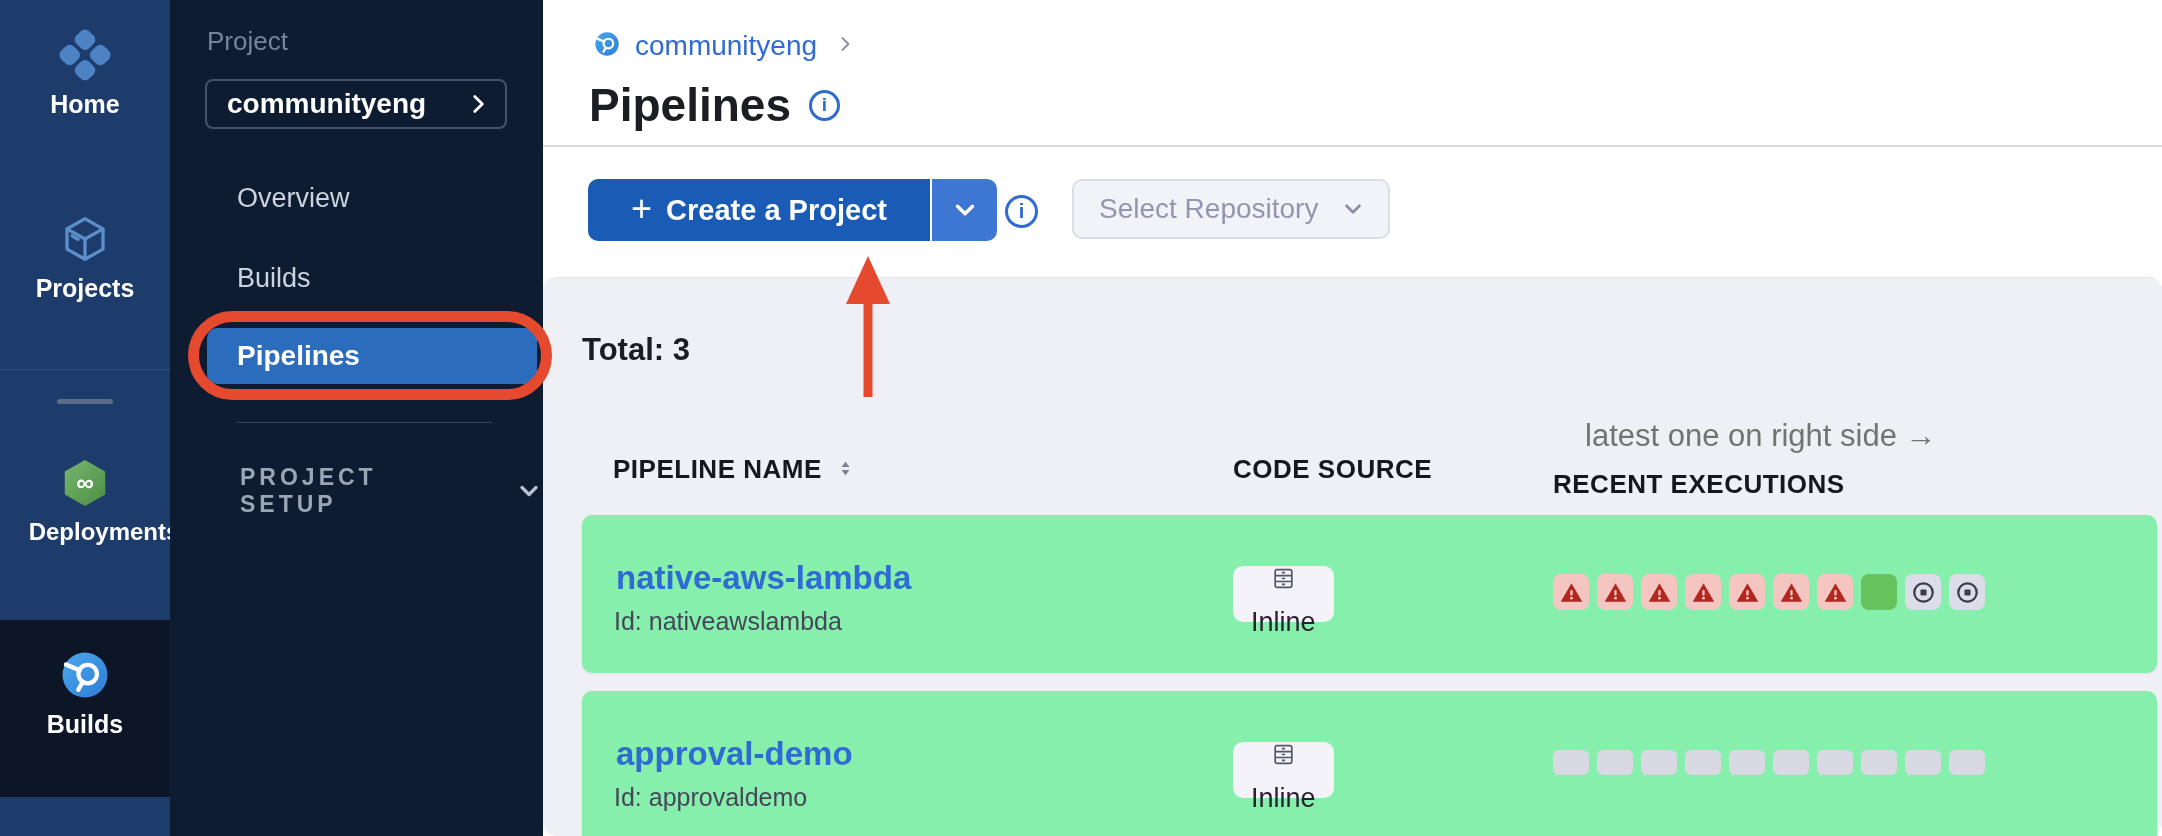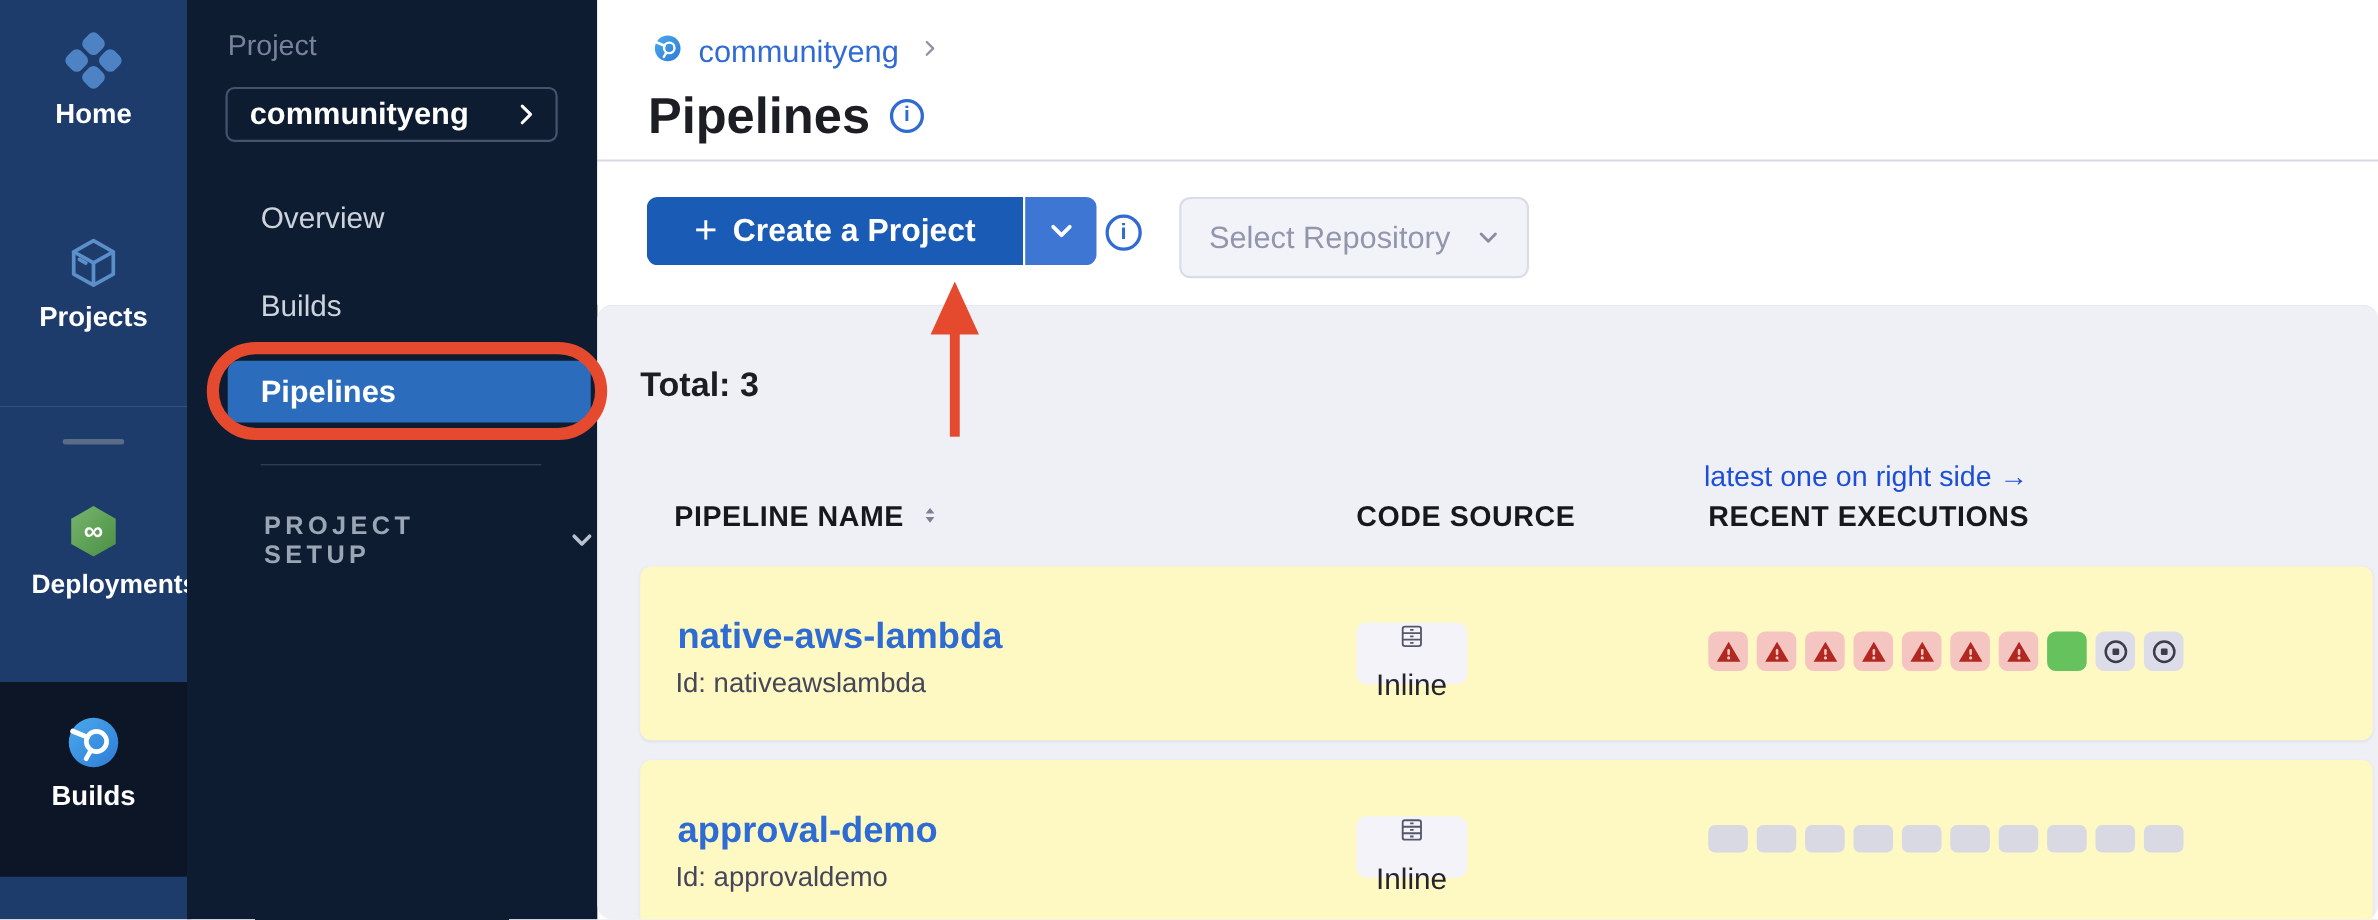--- a/index.html
+++ b/index.html
@@ -47,33 +47,33 @@
   .info-circle { width:31px; height:31px; border:3px solid #2f6bd2; border-radius:50%; color:#2f6bd2; font-weight:700; font-size:19px; display:flex; align-items:center; justify-content:center; cursor:pointer; }
 
   .m-toolbar { position:absolute; left:0; top:147px; width:100%; height:130px; background:#fff; }
   .create-btn { position:absolute; left:45px; top:32px; width:409px; height:62px; border-radius:10px; overflow:hidden; display:flex; cursor:pointer; }
   .create-main { width:342px; height:100%; background:#1a5bb5; color:#fff; display:flex; align-items:center; justify-content:center; gap:14px; }
   .create-plus { font-size:36px; font-weight:400; line-height:1; margin-top:-3px; }
   .create-label { font-size:29px; font-weight:700; }
   .create-sep { width:2px; height:100%; background:#ffffff; }
   .create-caret { flex:1; background:#3d77d3; color:#fff; display:flex; align-items:center; justify-content:center; }
   .toolbar-info { position:absolute; left:462px; top:48px; width:33px; height:33px; font-size:20px; }
-  .repo-select { position:absolute; left:529px; top:32px; width:318px; height:74px; background:#f2f3f9; border:2px solid #dbdce8; border-radius:10px; display:flex; align-items:center; justify-content:space-between; padding:0 22px 0 25px; cursor:pointer; color:#9395ad; }
+  .repo-select { position:absolute; left:529px; top:32px; width:318px; height:60px; background:#f2f3f9; border:2px solid #dbdce8; border-radius:10px; display:flex; align-items:center; justify-content:space-between; padding:0 22px 0 25px; cursor:pointer; color:#9395ad; }
   .repo-label { font-size:28px; }
 
   .m-body { position:absolute; left:0; top:277px; width:100%; height:559px; background:#eef0f5; border-top:1px solid #e4e6ee;border-radius:14px; }
   .total-label { position:absolute; left:39px; top:54px; font-size:31px; font-weight:700; color:#1c1d22; }
   .col-head { position:absolute; top:176px; font-size:26px; font-weight:700; color:#17181d; letter-spacing:0.5px; }
   .col-name { left:70px; display:flex; align-items:center; gap:14px; cursor:pointer; }
   .col-source { left:690px; }
-  .col-exec { left:1010px; }
-  .exec-note { position:absolute; left:1006px; top:140px; font-size:26px; color:#1d4ed8; }
+  .col-exec { left:1010px;margin-top:15px; }
+  .exec-note { position:absolute; left:1042px; top:140px; font-size:31px; color:#737373; }
 
   .pipeline-list { position:absolute; left:39px; top:237px; width:1575px; }
-  .pipeline-card { position:relative; width:100%; height:158px; background:#fef9c3; border-radius:10px; margin-bottom:18px; box-shadow:0 1px 3px rgba(35,40,80,0.07); }
+  .pipeline-card { position:relative; width:100%; height:158px; background:#86efac; border-radius:10px; margin-bottom:18px; box-shadow:0 1px 3px rgba(35,40,80,0.07); }
   .p-name { position:absolute; left:34px; top:44px; font-size:33px; font-weight:700; color:#2e6bd3; cursor:pointer; }
   .p-id { position:absolute; left:32px; top:92px; font-size:25px; color:#45465a; }
   .p-badge { position:absolute; left:651px; top:51px; height:56px; display:inline-flex; align-items:center; gap:12px; padding:0 18px; background:#f3f3f9; border-radius:10px;flex-direction:column; }
   .p-badge-label { font-size:27px; color:#23242c; }
   .p-execs { position:absolute; left:971px; top:59px; display:flex; gap:8px; align-items:center; }
   .exec { width:36px; height:36px; border-radius:8px; display:flex; align-items:center; justify-content:center; cursor:pointer; }
   .exec.failed { background:#f5c6c1; }
   .exec.success { background:#65c25c; }
   .exec.aborted { background:#dcdde9; }
   .exec.empty { background:#d8d9e3; height:25px; border-radius:6px; cursor:default; }

